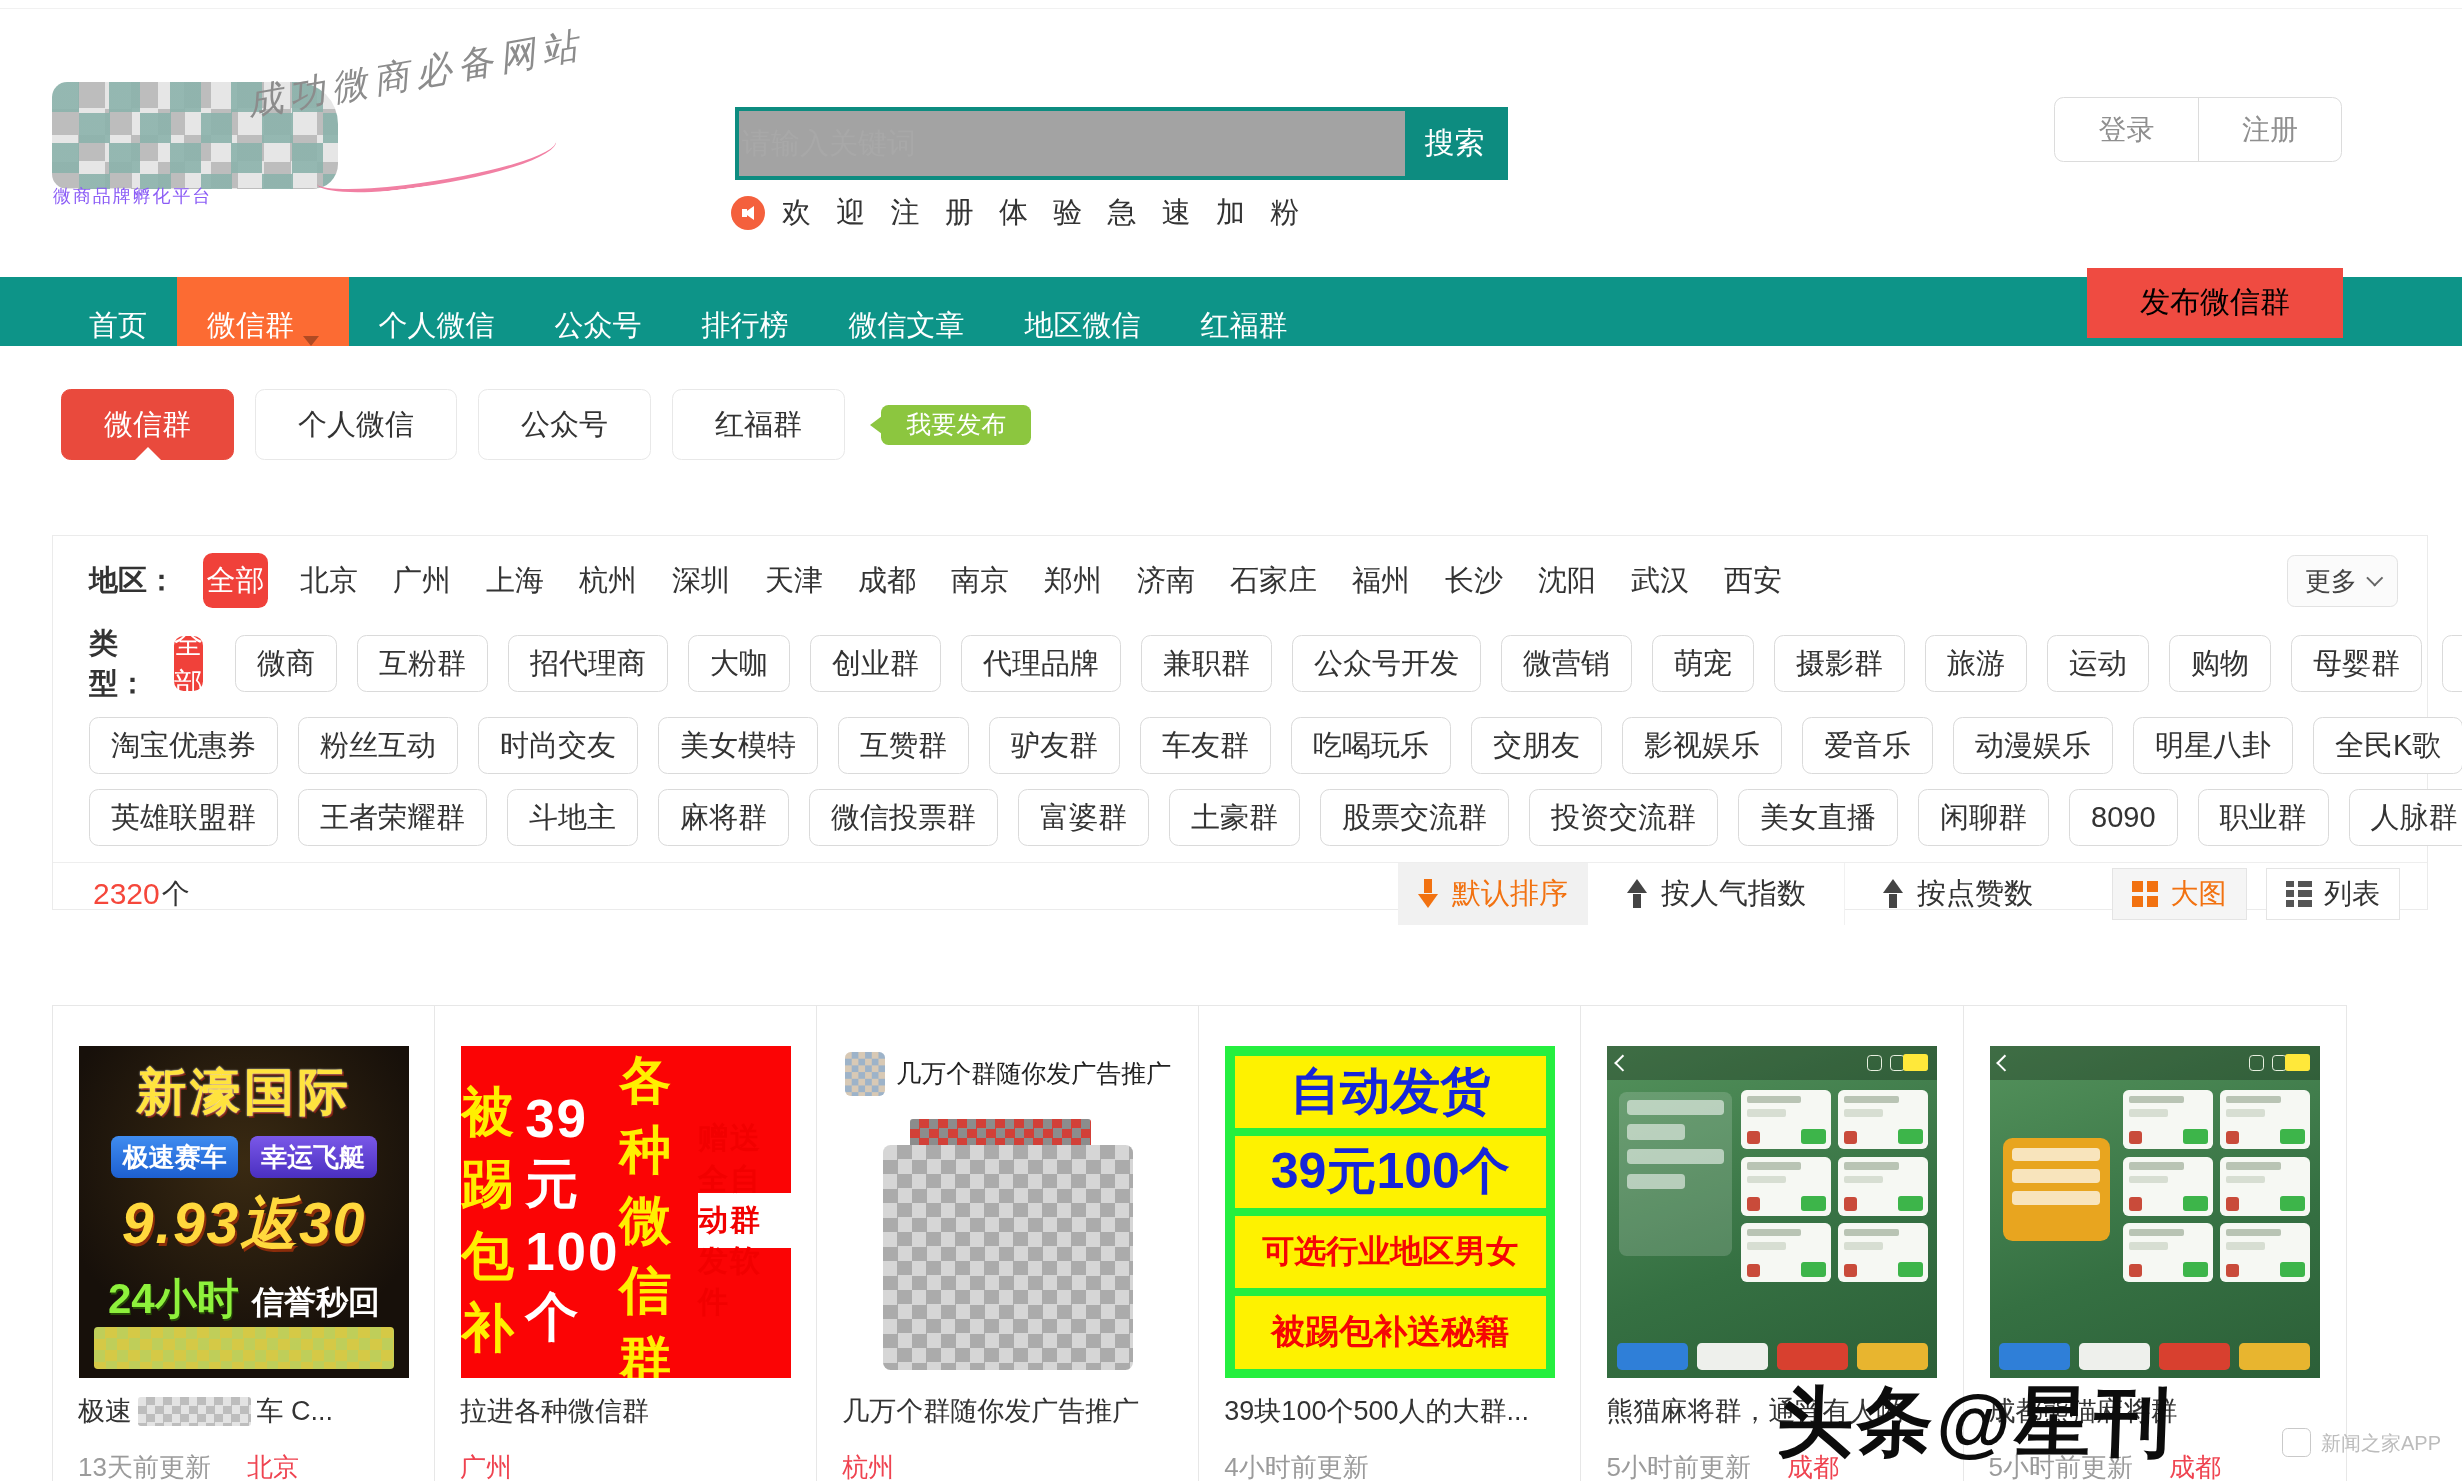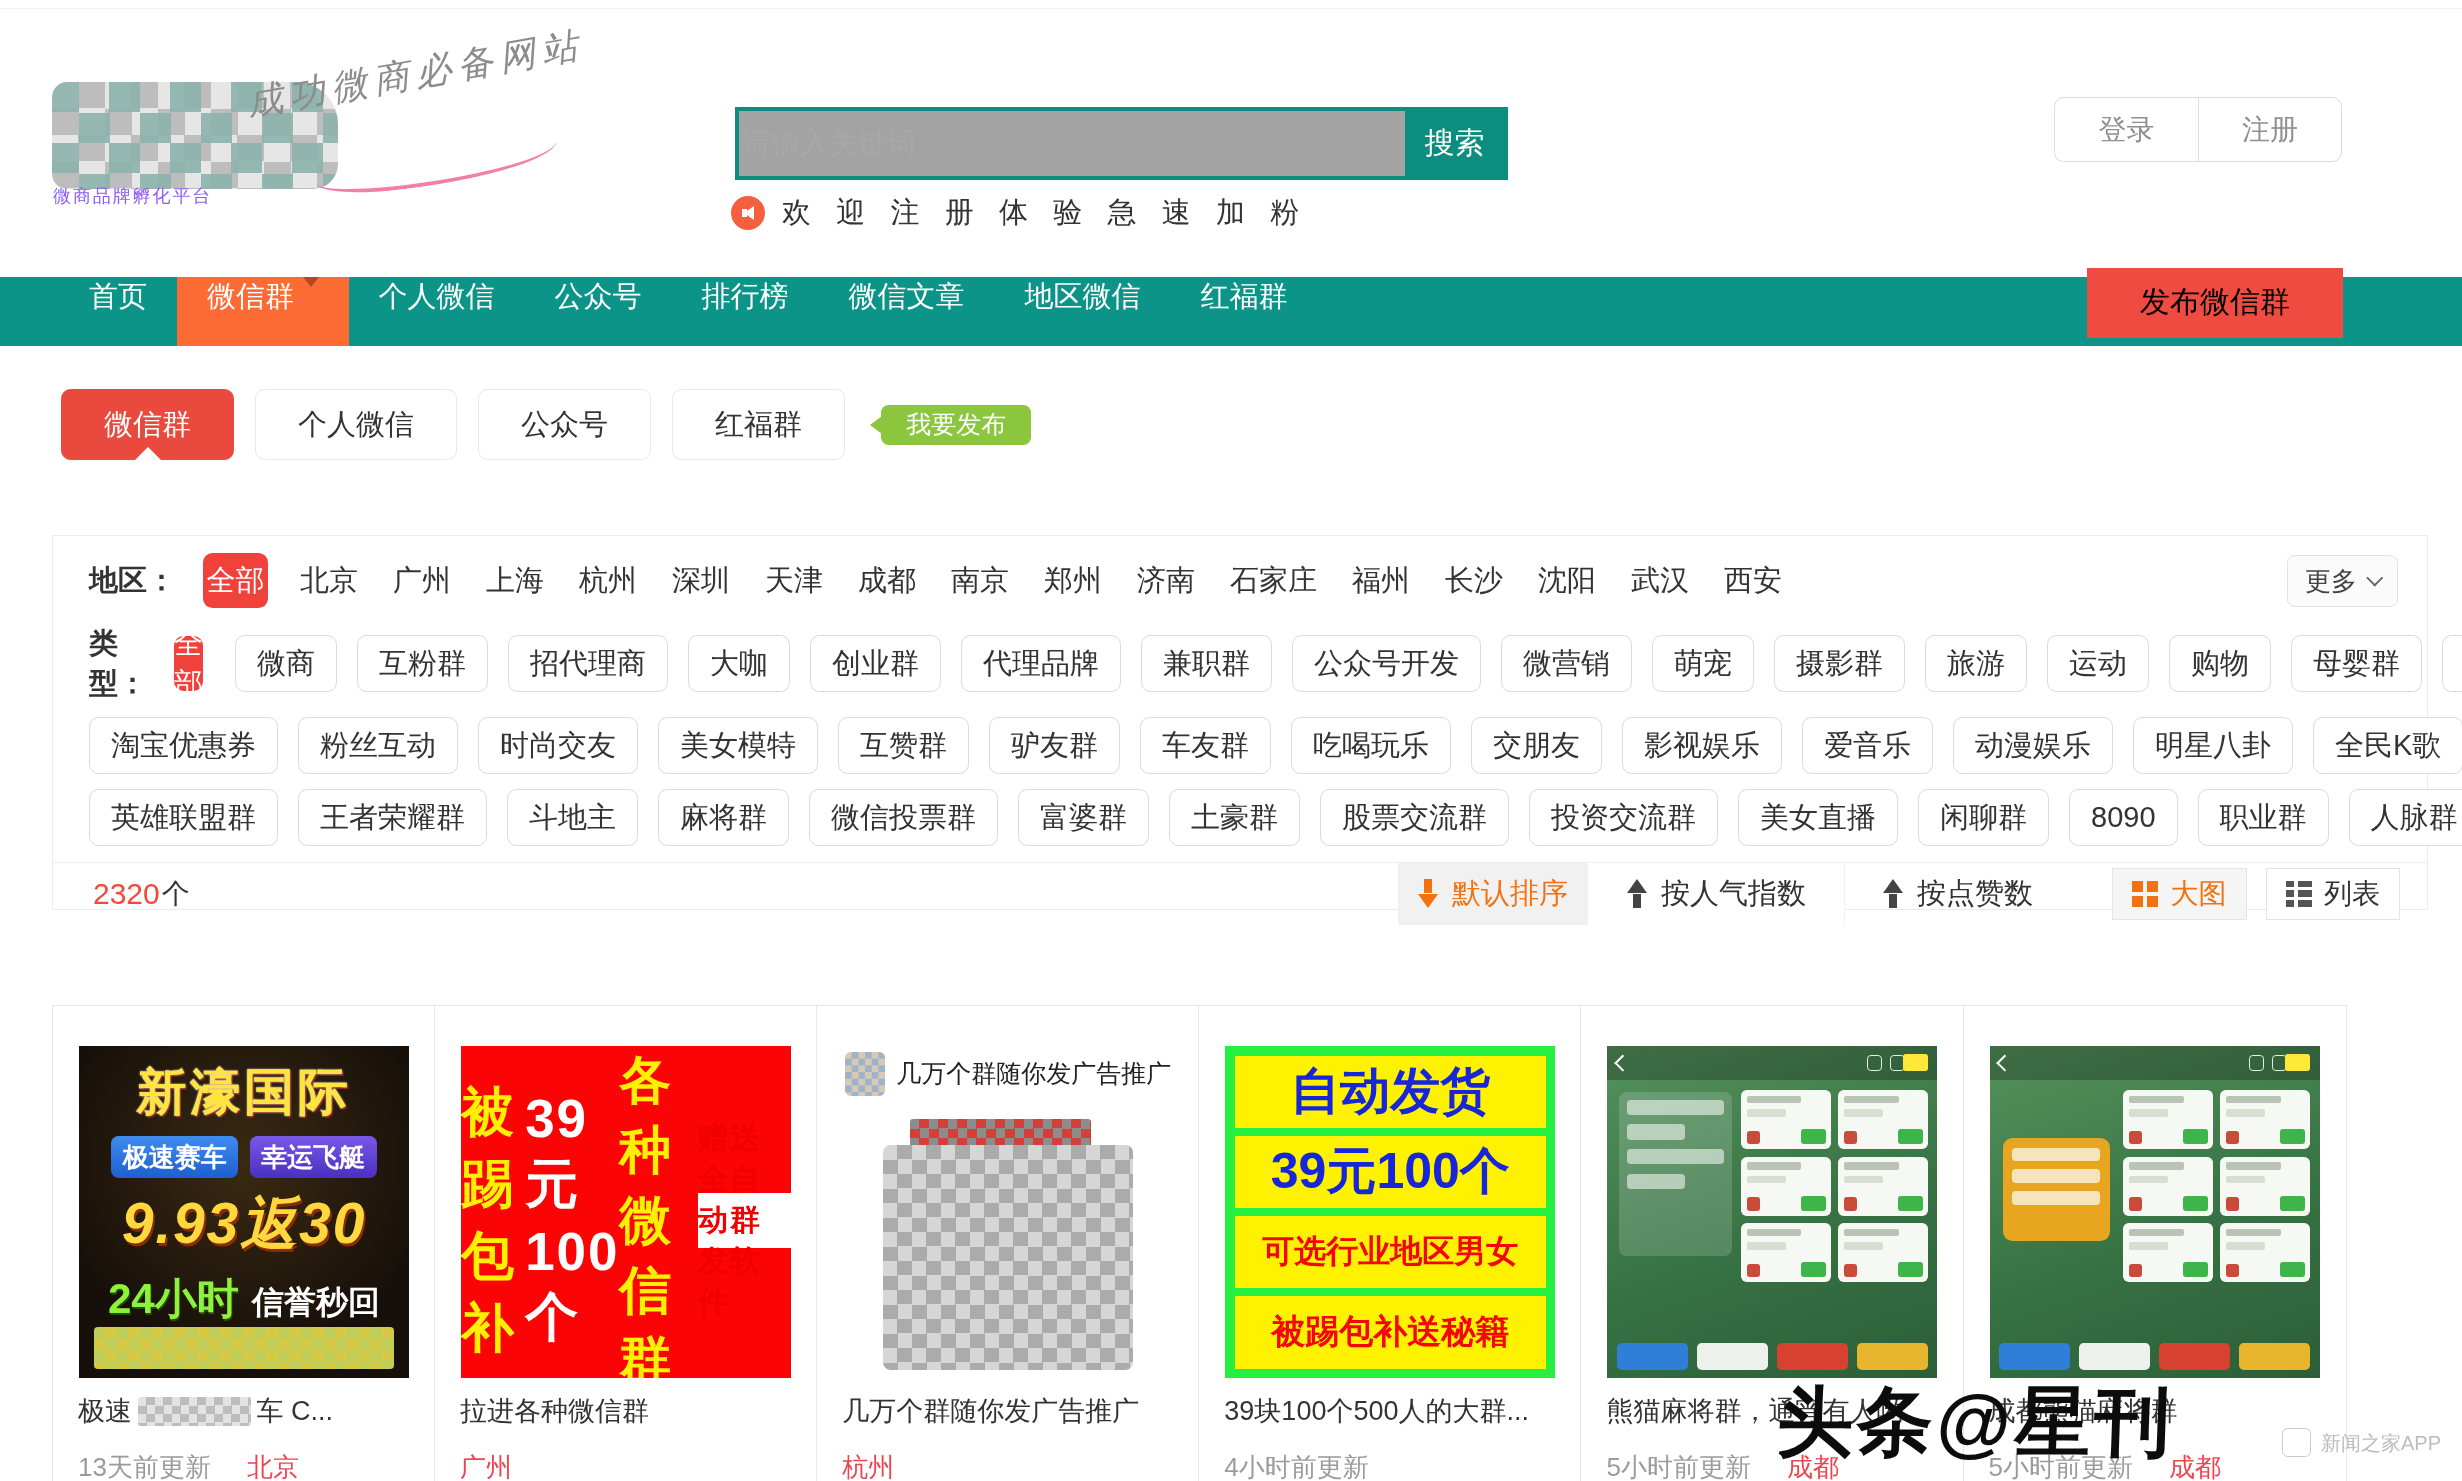--- a/index.html
+++ b/index.html
@@ -29,21 +29,21 @@
 .speaker .hornbox{width:4.8px;height:8.6px;background:#fff;position:relative;left:1.9px}
 .notice-text{font-size:29px;color:#333;letter-spacing:8.6px}
 
 .auth{position:absolute;left:2054px;top:97px;display:flex;border:1.9px solid #dcdcdc;border-radius:9.5px;overflow:hidden;background:#fff}
 .auth-btn{width:143px;height:63px;font-size:28px;color:#8f8f8f;display:flex;align-items:center;justify-content:center;cursor:pointer}
 .auth-btn+.auth-btn{border-left:1.9px solid #dcdcdc}
 
 
 .nav{position:absolute;left:0;top:277px;width:100%;height:69px;background:#0d9488}
 .nav-items{display:flex;align-items:center;height:69px;padding-left:59px}
-.nav-item{color:#fff;font-size:29px;height:69px;display:flex;align-items:flex-start;padding:0 30px;cursor:pointer}
+.nav-item{color:#fff;font-size:29px;height:69px;display:flex;align-items:flex-end;padding:0 30px;cursor:pointer}
 .nav-item.active{background:#fc6b33}
 .caret{width:0;height:0;border-left:8.6px solid transparent;border-right:8.6px solid transparent;border-top:10.5px solid rgba(0,0,0,.30);margin-left:8.6px}
 .caret.gray{border-top-color:#9fc4bf}
 .hbadge{position:relative;top:-14.3px;margin-left:5.7px;background:#f5317f;color:#fff;font-size:19px;font-weight:bold;padding:2.9px 8.6px;border-radius:5.7px}
 .publish-btn{position:absolute;right:119px;top:-9.5px;height:70px;width:256px;background:#ef4b41;color:#000000;font-size:30px;
  display:flex;align-items:center;justify-content:center;cursor:pointer}
 
 
 .tabs{position:absolute;left:61px;top:389px;display:flex;align-items:center;gap:21px}
 .tab{height:71px;padding:0 42px;display:flex;align-items:center;font-size:29px;border-radius:9.5px;border:1.9px solid #e8e8e8;color:#333;background:#fff;position:relative;cursor:pointer}

